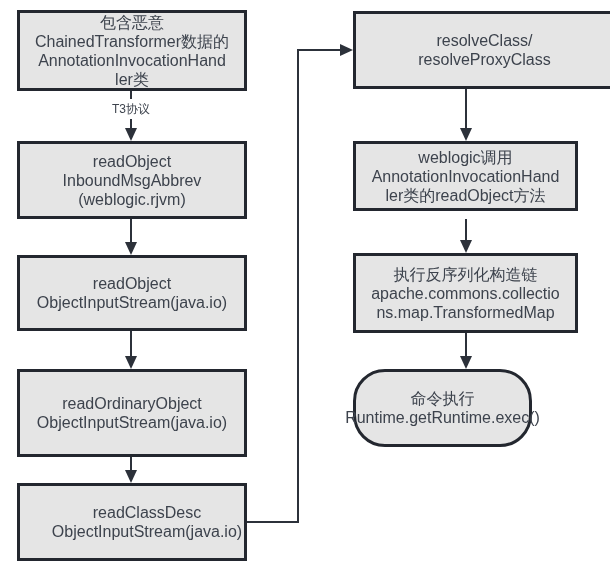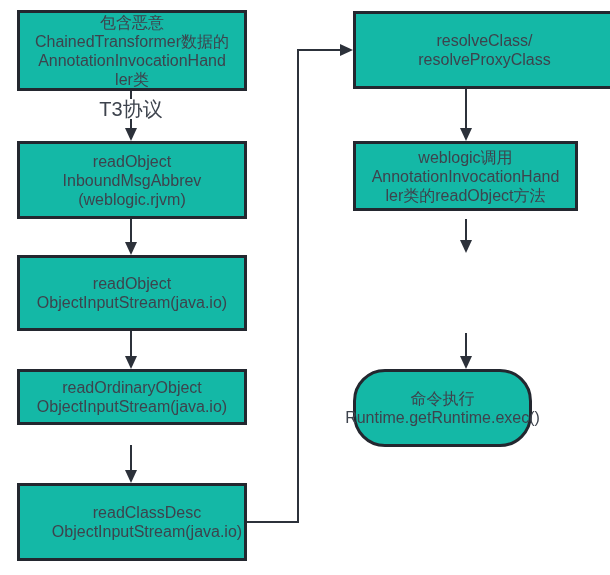--- a/index.html
+++ b/index.html
@@ -3,40 +3,40 @@
 <meta charset="utf-8">
 <style>
   html,body{margin:0;padding:0;background:#ffffff;}
   .canvas{
     position:relative;width:610px;height:575px;background:#ffffff;overflow:hidden;
     font-family:"Liberation Sans","DejaVu Sans",sans-serif;
   }
   .edges{position:absolute;left:0;top:0;z-index:1;}
   .box{
     position:absolute;z-index:2;box-sizing:border-box;
-    border:3px solid #23272f;background:#14b8a6;
+    border:3px solid #23272f;background:#e5e5e5;
     display:flex;align-items:center;justify-content:center;
     text-align:center;white-space:pre-line;
     font-size:16px;line-height:19px;color:#3d434d;padding:1px 2px;
   }
   
   .l1{left:17px;top:10px;width:230px;height:81px;}
   .l2{left:17px;top:141px;width:230px;height:78px;}
   .l3{left:17px;top:255px;width:230px;height:76px;}
-  .l4{left:17px;top:369px;width:230px;height:56px;}
+  .l4{left:17px;top:369px;width:230px;height:88px;}
   .l5{left:17px;top:483px;width:230px;height:78px;padding-left:32px;}
   
   .r1{left:353px;top:11px;width:263px;height:78px;}
   .r2{left:353px;top:141px;width:225px;height:70px;}
   .r3{left:353px;top:253px;width:225px;height:80px;}
   .r4{left:353px;top:369px;width:179px;height:78px;border-radius:32px;}
   .edge-label{
     position:absolute;z-index:3;left:96px;top:99px;width:70px;height:20px;
     background:#ffffff;text-align:center;line-height:20px;
-    font-size:20px;color:#3d434d;
+    font-size:12px;color:#3d434d;
   }
   .watermark{
     position:absolute;z-index:3;right:2px;top:531px;
     font-size:32px;line-height:40px;color:#a7453b;white-space:nowrap;
   }
   .edges line, .edges polyline{stroke:#2c313a;stroke-width:2;fill:none;}
   .edges polygon{fill:#2c313a;stroke:none;}
 </style>
 </head>
 <body>
@@ -93,19 +93,22 @@
   <div class="box l4">readOrdinaryObject
 ObjectInputStream(java.io)</div>
   <div class="box l5">readClassDesc
 ObjectInputStream(java.io)</div>
 
   <div class="box r1">resolveClass/
 resolveProxyClass</div>
   <div class="box r2">weblogic调用
 AnnotationInvocationHand
 ler类的readObject方法</div>
+  <div class="box r3">执行反序列化构造链
+apache.commons.collectio
+ns.map.TransformedMap</div>
   <div class="box r4">命令执行
 Runtime.getRuntime.exec()</div>
 
   <div class="edge-label">T3协议</div>
 
 
 </div>
 
 </body></html>

